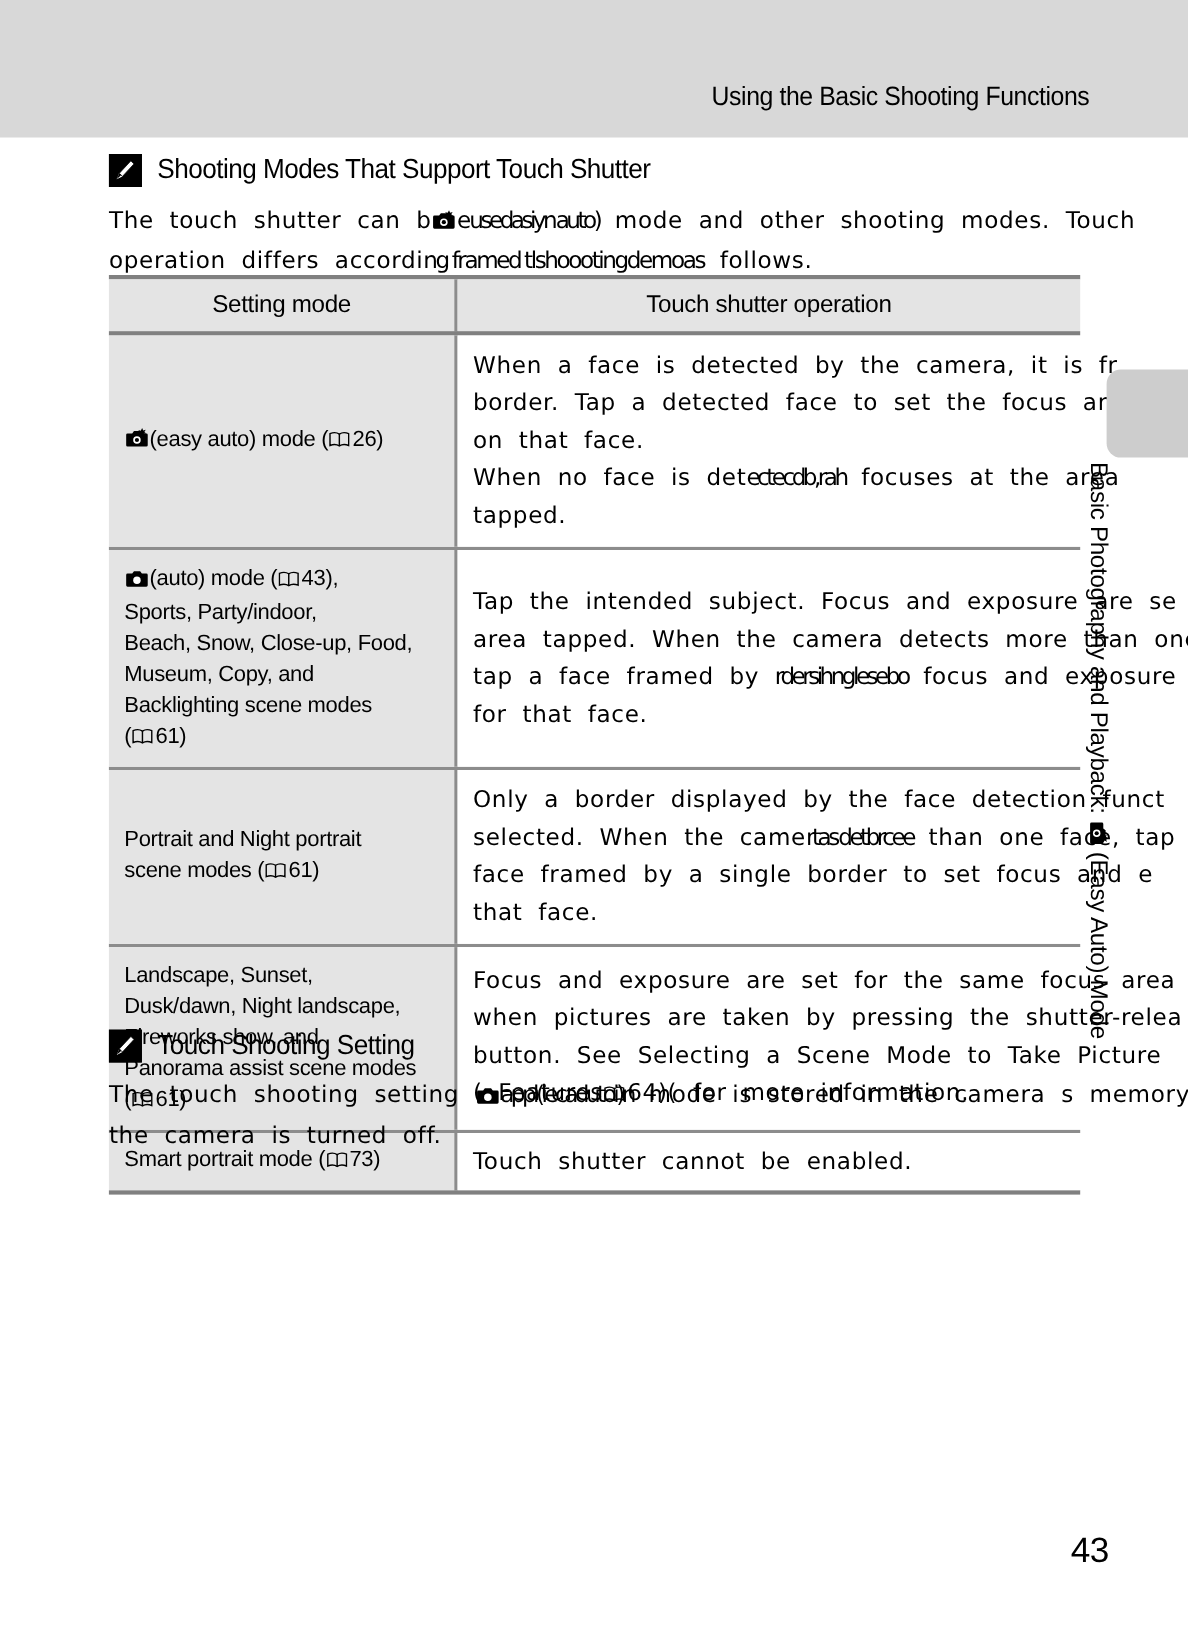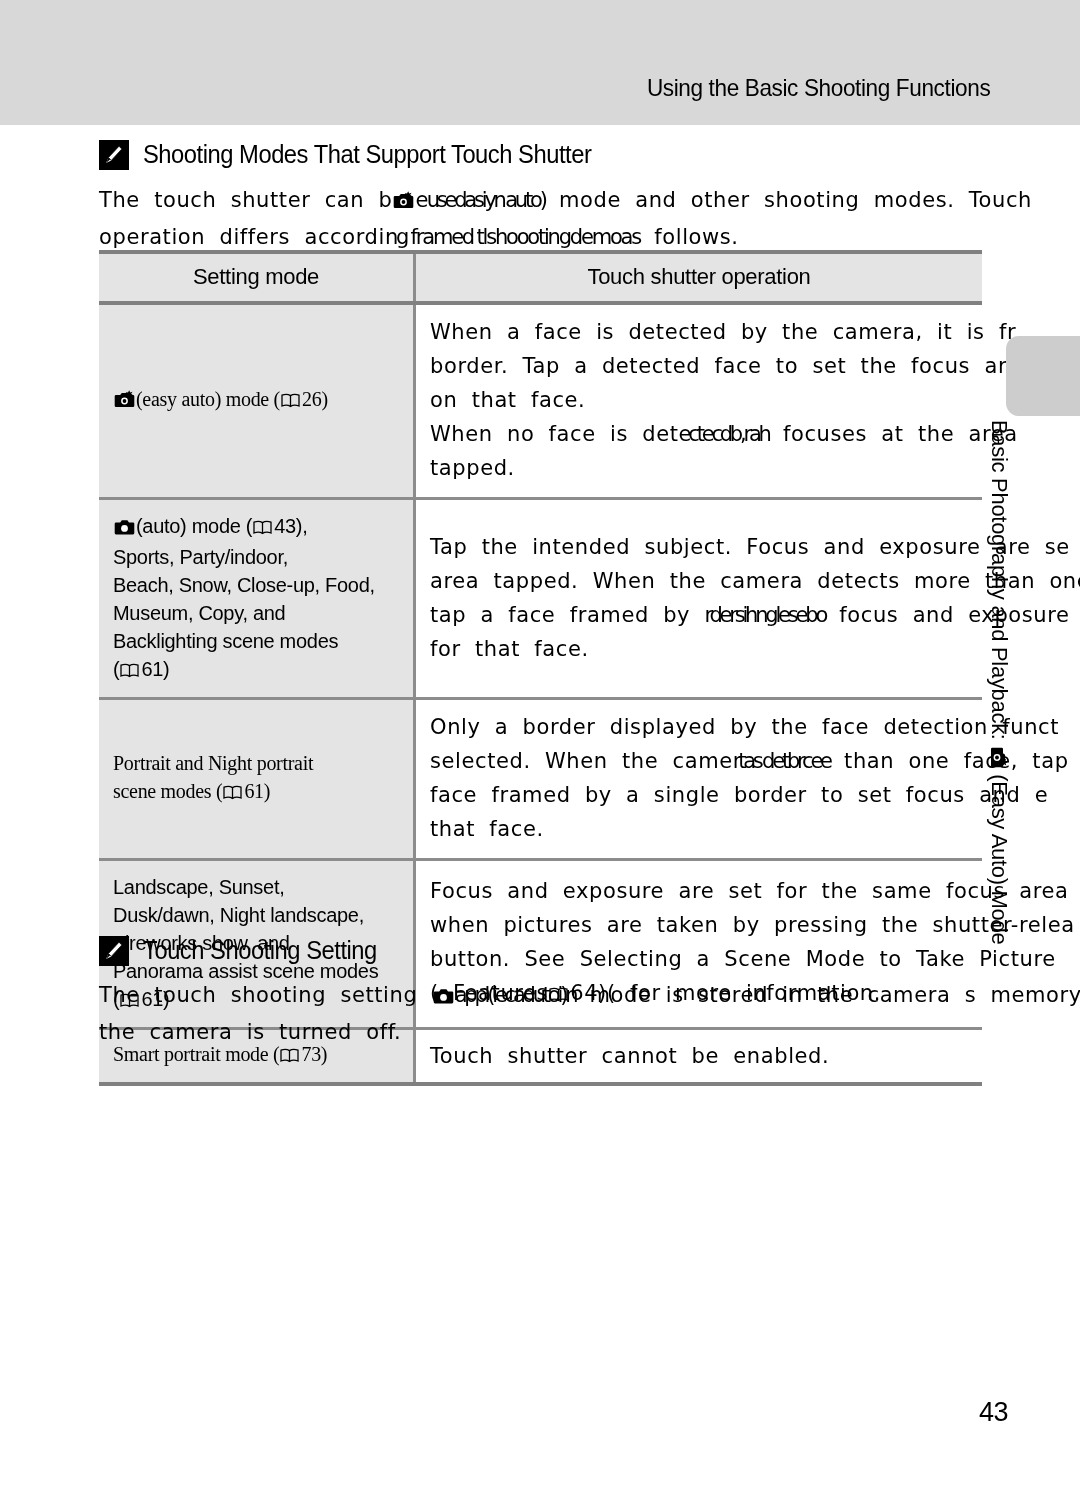--- a/index.html
+++ b/index.html
@@ -93,21 +93,21 @@
   }
   .cell-left {
     width: 314px;
     flex: 0 0 314px;
     background: #e4e4e4;
     padding: 10px 14px 12px 14px;
     font-size: 20px;
     line-height: 28px;
     letter-spacing: -0.3px;
   }
-  .cell-left.center-v { display: flex; flex-direction: column; justify-content: center; font-family: Liberation Serif, serif; }
+  .cell-left.center-v { display: flex; flex-direction: column; justify-content: center; }
   .col-div {
     width: 3px;
     flex: 0 0 3px;
     background: #8c8c8c;
   }
   .cell-right {
     flex: 1 1 auto;
     background: #ffffff;
     padding: 10px 0 12px 14px;
     font-size: 21px;
@@ -153,21 +153,21 @@
     letter-spacing: -0.3px;
     white-space: nowrap;
     z-index: 3;
     font-family: "Liberation Sans", sans-serif;
   }
 
   
   .page-num {
     position: absolute;
     right: 72px; bottom: 58px;
-    font-size: 27px;
+    font-size: 32px;
     letter-spacing: -0.5px;
   }
 
   
   .bookicon { display:inline-block; vertical-align:-2px; margin:0 2px 0 1px; }
 </style>
 </head>
 <body>
 
 <div class="header-band"></div>

